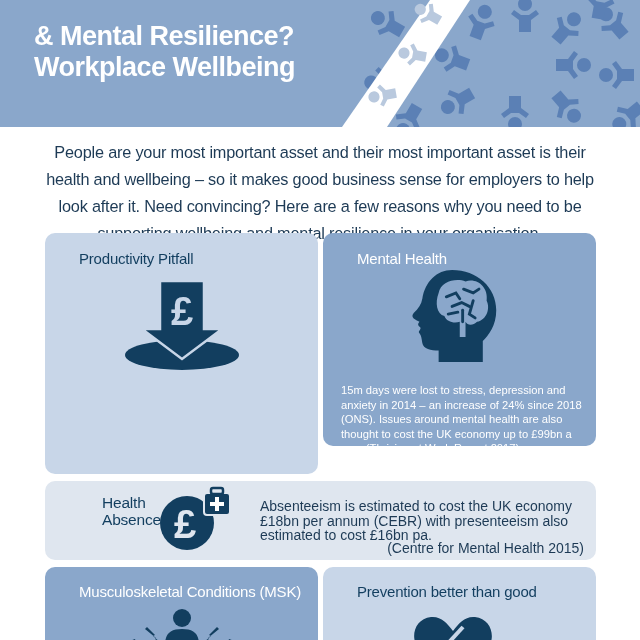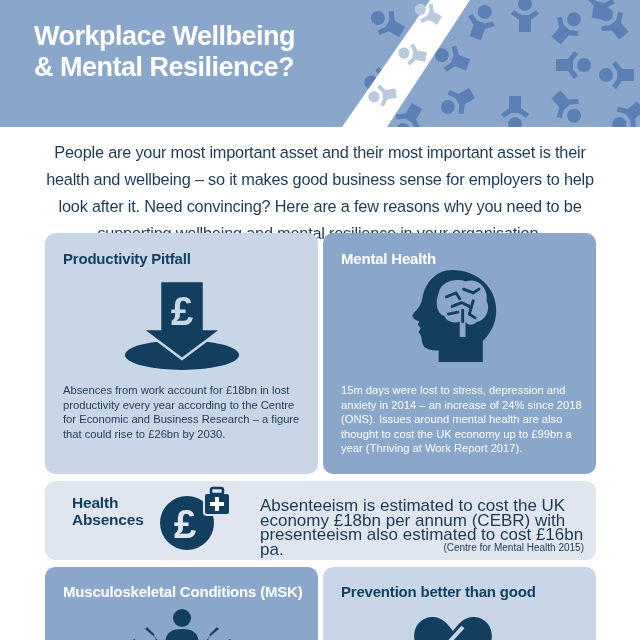--- a/index.html
+++ b/index.html
@@ -11,21 +11,21 @@
   .title-block { position: absolute; left: 34px; top: 20px; color: #ffffff; }
   .title-why { font-size: 19px; font-weight: bold; letter-spacing: -0.3px; line-height: 22px; }
   .title-main { font-size: 27px; font-weight: bold; letter-spacing: -0.5px; line-height: 29px; margin-top: 2px; }
 
   .intro { position: absolute; left: 40px; top: 139px; width: 560px; text-align: center; color: #1d3a55; font-size: 16.3px; line-height: 27px; letter-spacing: -0.2px; }
 
   .card { position: absolute; border-radius: 10px; }
   .card-light { background: #c8d6e8; }
   .card-mid { background: #8aa7cb; }
   .card-pale { background: #dfe6ef; }
-  .card-title { position: absolute; font-weight: bold; font-size: 15px; letter-spacing: -0.2px; }
+  .card-title { position: absolute; font-weight: normal; font-size: 15px; letter-spacing: -0.2px; margin-left: 16px; }
   .dark { color: #123e5f; }
   .white { color: #ffffff; }
   .card-body { position: absolute; font-size: 11.2px; line-height: 14.5px; }
   .body-dark { color: #1d3a55; }
   .body-white { color: #ffffff; }
 
   .icon { position: absolute; }
 </style>
 </head>
 <body>
@@ -56,69 +56,68 @@
       <use href="#person" transform="translate(270,5) rotate(10)"></use>
     </g>
     <polygon points="100,0 140,0 57,127 12,127" fill="#ffffff"></polygon>
     <g fill="#b9c9de">
       <use href="#person" transform="translate(100,15) rotate(-60) scale(0.8)"></use>
       <use href="#person" transform="translate(85,55) rotate(-80) scale(0.8)"></use>
       <use href="#person" transform="translate(55,95) rotate(-100) scale(0.8)"></use>
     </g>
   </svg>
   <div class="title-block">
+    <div class="title-main">&amp; Mental Resilience?</div>
     <div class="title-main">Workplace Wellbeing</div>
-    <div class="title-main">&amp; Mental Resilience?</div>
   </div>
 </div>
 
 <div class="intro">People are your most important asset and their most important asset is their health and wellbeing – so it makes good business sense for employers to help look after it. Need convincing? Here are a few reasons why you need to be supporting wellbeing and mental resilience in your organisation.</div>
 
 <div class="card card-light" style="left:45px; top:233px; width:273px; height:241px;">
   <div class="card-title dark" style="left:18px; top:17px;">Productivity Pitfall</div>
   <svg class="icon" viewBox="0 0 120 96" width="120" height="96" style="left:77px; top:44px;">
     <ellipse cx="60" cy="78" rx="57" ry="15" fill="#123e5f"></ellipse>
     <path d="M38 4 L82 4 L82 52 L100 52 L60 82 L20 52 L38 52 Z" fill="#123e5f" stroke="#c8d6e8" stroke-width="2.5"></path>
     <text x="60" y="48" text-anchor="middle" font-family="Liberation Sans, sans-serif" font-weight="bold" font-size="40" fill="#c8d6e8">£</text>
   </svg>
-  <div class="card-body body-dark" style="left:18px; top:150px; width:240px;">Absences from work account for £18bn in lost productivity every year according to the Centre for Economic and Business Research – a figure that could rise to £26bn by 2030.</div>
 </div>
 
-<div class="card card-mid" style="left:323px; top:233px; width:273px; height:241px;">
+<div class="card card-mid" style="left:323px; top:233px; width:273px; height:213px;">
   <div class="card-title white" style="left:18px; top:17px;">Mental Health</div>
   <svg class="icon" viewBox="0 0 100 100" width="96" height="96" style="left:83px; top:35px;">
     <path d="M48 2 C74 2 94 20 94 44 C94 60 86 70 80 76 L80 98 L34 98 L34 86 C26 86 18 84 17 78 C16 73 16 70 14 68 C12 66 16 64 15 62 C12 60 12 58 14 56 C10 54 4 52 8 47 C13 42 16 38 17 32 C20 14 32 2 48 2 Z" fill="#123e5f"></path>
     <path d="M34 26 C36 14 52 10 62 14 C74 10 86 20 84 34 C88 42 84 54 74 56 C70 60 64 60 62 56 L62 72 L56 72 L56 56 C50 58 42 56 40 50 C32 48 30 36 34 26 Z" fill="#8aa7cb"></path>
     <g stroke="#123e5f" stroke-width="3" fill="none" stroke-linecap="round">
       <path d="M42 30 L52 26 L56 32"></path>
       <path d="M48 40 L58 36 L66 40"></path>
       <path d="M60 22 L70 26 L76 22"></path>
       <path d="M70 34 L66 48 L72 52"></path>
       <path d="M44 48 L54 46"></path>
       <path d="M59 56 L59 44"></path>
     </g>
   </svg>
   <div class="card-body body-white" style="left:18px; top:150px; width:245px;">15m days were lost to stress, depression and anxiety in 2014 – an increase of 24% since 2018 (ONS).  Issues around mental health are also thought to cost the UK economy up to £99bn a year (Thriving at Work Report 2017).</div>
 </div>
 
 <div class="card card-pale" style="left:45px; top:481px; width:551px; height:79px;">
-  <div class="card-title dark" style="left:27px; top:13px; font-size:15.5px; line-height:17px;">
+  <div class="card-title dark" style="left:41px; top:13px; font-size:15.5px; line-height:17px;">
     <div>Health</div>
     <div>Absences</div>
   </div>
   <svg class="icon" viewBox="0 0 80 70" width="80" height="70" style="left:110px; top:4px;">
     <circle cx="32" cy="38" r="27" fill="#123e5f"></circle>
     <text x="30" y="53" text-anchor="middle" font-family="Liberation Sans, sans-serif" font-weight="bold" font-size="40" fill="#dfe6ef">£</text>
     <rect x="49" y="8" width="26" height="22" rx="3" fill="#123e5f" stroke="#dfe6ef" stroke-width="2"></rect>
     <rect x="56" y="3" width="12" height="6" rx="2" fill="none" stroke="#123e5f" stroke-width="2.5"></rect>
     <rect x="60" y="12" width="4" height="14" fill="#ffffff"></rect>
     <rect x="55" y="17" width="14" height="4" fill="#ffffff"></rect>
   </svg>
-  <div class="card-body body-dark" style="left:215px; top:18px; width:330px; font-size:17px;">Absenteeism is estimated to cost the UK economy £18bn per annum (CEBR) with presenteeism also estimated to cost £16bn pa.</div>
-  <div class="card-body body-dark" style="right:12px; top:60px; font-size:10px;">(Centre for Mental Health 2015)</div>
+  <div class="card-body body-dark" style="left:215px; top:18px; width:330px; font-size:14px;">Absenteeism is estimated to cost the UK economy £18bn per annum (CEBR) with presenteeism also estimated to cost £16bn pa.</div>
+  <div class="card-body body-dark" style="right:12px; top:60px; font-size:14px;">(Centre for Mental Health 2015)</div>
 </div>
 
 <div class="card card-mid" style="left:45px; top:567px; width:273px; height:90px;">
   <div class="card-title white" style="left:18px; top:16px;">Musculoskeletal Conditions (MSK)</div>
   <svg class="icon" viewBox="0 0 150 40" width="150" height="40" style="left:62px; top:38px;">
     <circle cx="75" cy="13" r="9" fill="#123e5f"></circle>
     <path d="M58 40 C58 28 64 24 75 24 C86 24 92 28 92 40 Z" fill="#123e5f"></path>
     <path d="M40 22 L48 30 L46 31 L54 38 L48 34 L49 33 L38 24 Z" fill="#123e5f"></path>
     <path d="M110 22 L102 30 L104 31 L96 38 L102 34 L101 33 L112 24 Z" fill="#123e5f"></path>
     <path d="M12 40 L28 34 L30 40 Z" fill="#123e5f"></path>

